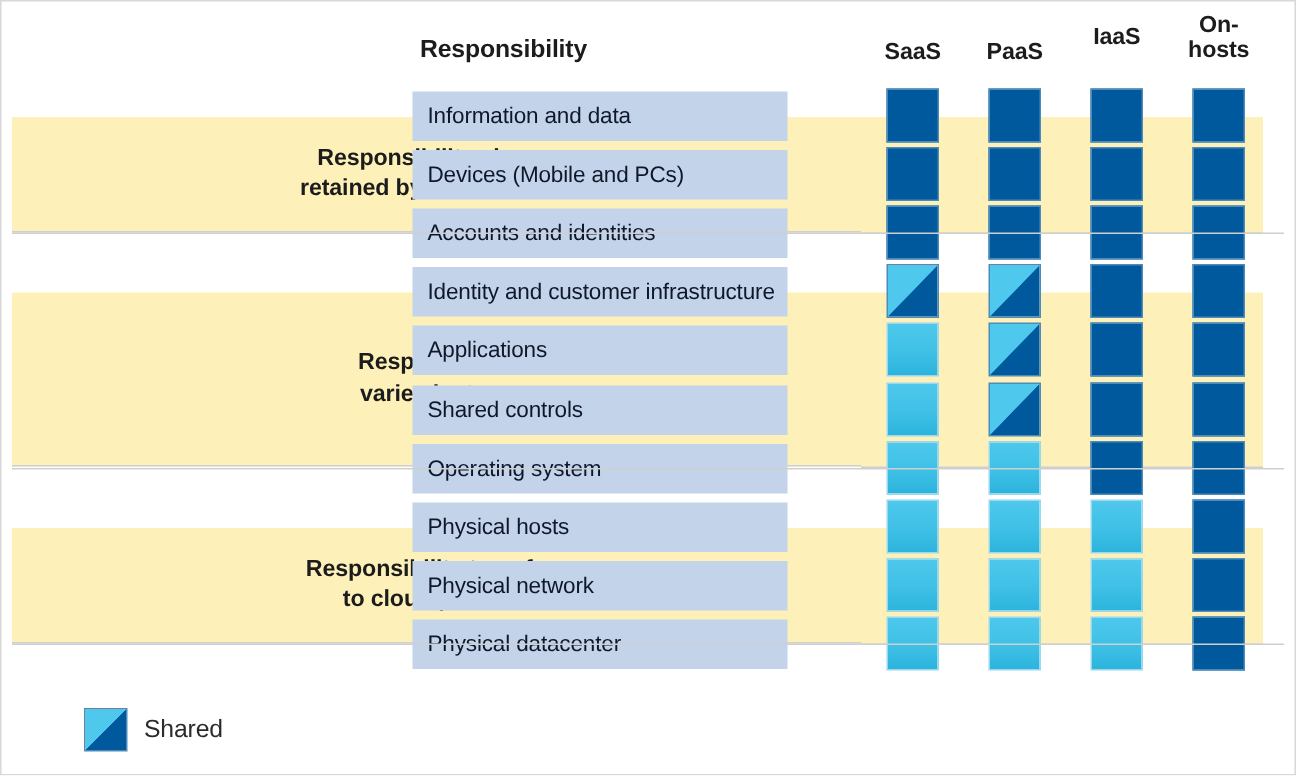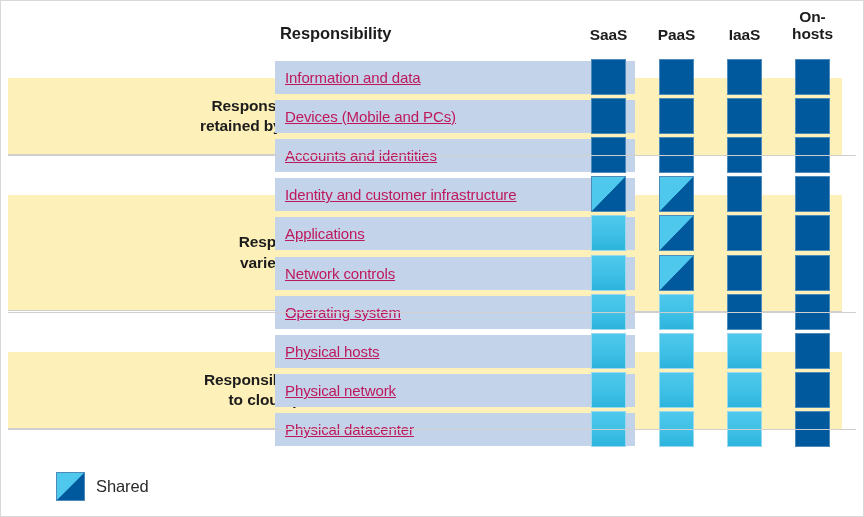--- a/index.html
+++ b/index.html
@@ -78,31 +78,30 @@
     font-weight: bold;
     color: #1c1c1c;
     line-height: 1.12;
     letter-spacing: -0.1px;
   }
 
   
   .row-label {
     position: absolute;
     left: 275px;
-    width: 360px;
+    width: 250px;
     height: 33px;
     background: #c3d3e9;
     box-sizing: border-box;
     display: flex;
     align-items: center;
     padding-left: 10px;
     font-size: 15px;
-    color: #be185d;
-    letter-spacing: -0.1px;
-    text-decoration: underline;
+    color: #0f172a;
+    letter-spacing: -0.1px;
   }
 
   
   .marker {
     position: absolute;
     width: 35px;
     height: 36px;
     box-sizing: border-box;
     border: 1px solid #b9cfe0;
   }
@@ -203,21 +202,21 @@
     </div>
 
   <div class="resp-header">Responsibility</div>
   <div id="col-headers">
       <div class="col-header" style="left: 574.5px; top: 26px;">
         <div>SaaS</div>
       </div>
       <div class="col-header" style="left: 642.5px; top: 26px;">
         <div>PaaS</div>
       </div>
-      <div class="col-header" style="left: 710.5px; top: 26px; text-align: center;">
+      <div class="col-header" style="left: 710.5px; top: 16px; text-align: center;">
         <div>IaaS</div>
       </div>
       <div class="col-header" style="left: 778.5px; top: 8px;">
         <div>On-</div>
         <div>hosts</div>
       </div>
     </div>
 
   <div id="row-labels">
       <div class="row-label" style="top: 61px;">
@@ -229,21 +228,21 @@
       <div class="row-label" style="top: 139px;">
         <span>Accounts and identities</span>
       </div>
       <div class="row-label" style="top: 178px;">
         <span>Identity and customer infrastructure</span>
       </div>
       <div class="row-label" style="top: 217px;">
         <span>Applications</span>
       </div>
       <div class="row-label" style="top: 257px;">
-        <span>Network controls</span>
+        <span>Shared controls</span>
       </div>
       <div class="row-label" style="top: 296px;">
         <span>Operating system</span>
       </div>
       <div class="row-label" style="top: 335px;">
         <span>Physical hosts</span>
       </div>
       <div class="row-label" style="top: 374px;">
         <span>Physical network</span>
       </div>

